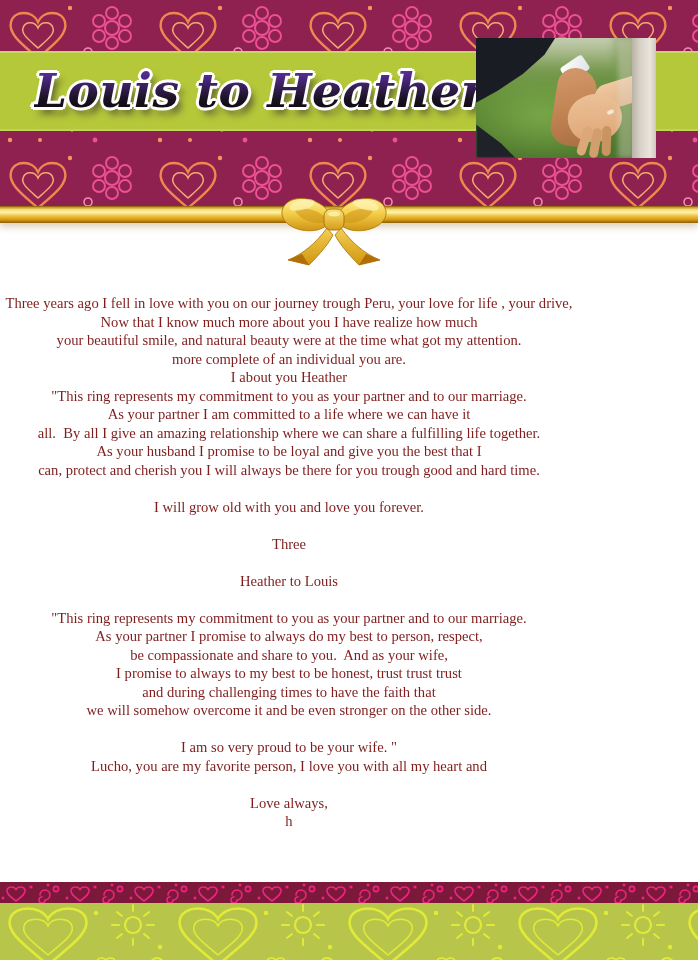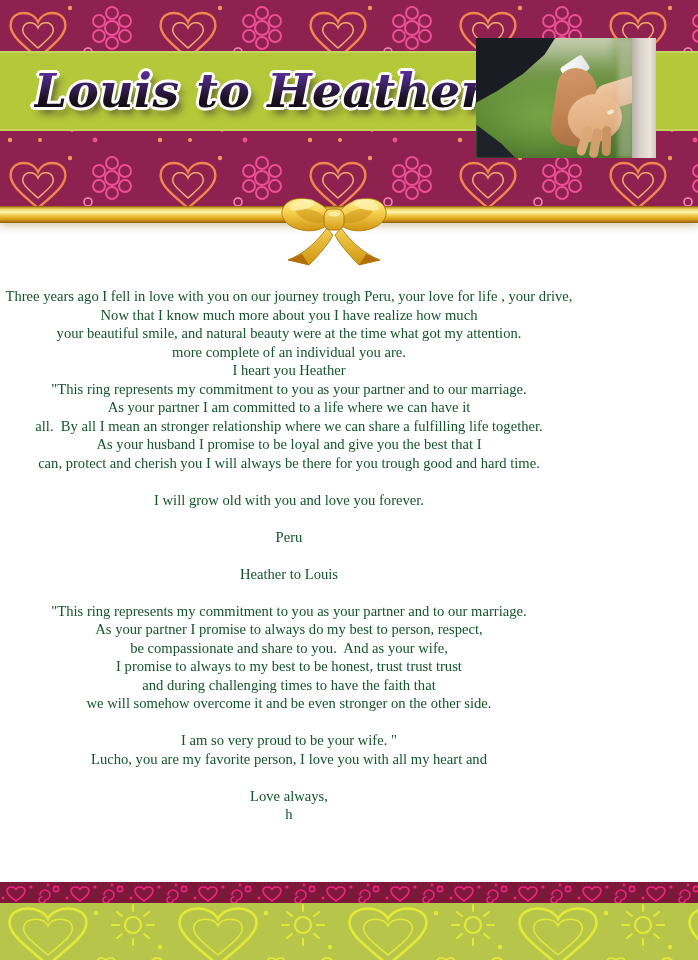--- a/index.html
+++ b/index.html
@@ -114,23 +114,23 @@
     position:absolute; top:206px; left:0; width:698px; height:17px;
     background:linear-gradient(180deg,
       #7e5200 0%, #c89a2a 8%, #f7e27a 22%, #fdf2a8 38%,
       #f0c43e 58%, #d49a18 80%, #8f5e04 100%);
     box-shadow:0 4px 7px rgba(130,90,0,0.28);
   }
   .bow { position:absolute; left:274px; top:190px; width:120px; height:78px; }
 
   
   .letter {
-    position:absolute; top:223px; left:0; width:578px; height:659px;
+    position:absolute; top:230px; left:0; width:578px; height:659px;
     padding-top:64px; box-sizing:border-box;
-    color:#14532d; text-align:center;
+    color:#7f1d1d; text-align:center;
   }
   .letter-line {
     font-size:14.6px; line-height:18.5px; min-height:18.5px;
     white-space:pre; text-align:center;
   }
 
   
   .footer-maroon { position:absolute; top:882px; left:0; width:698px; height:21px; background:#7c1839; overflow:hidden; }
   .footer-green  { position:absolute; top:903px; left:0; width:698px; height:57px; background:#b7c54a; overflow:hidden; }
   .footer-maroon svg, .footer-green svg { position:absolute; top:0; left:0; }
@@ -237,30 +237,30 @@
     <ellipse cx="92" cy="15" rx="13" ry="5" fill="#fff6bd" opacity="0.6" transform="rotate(14 92 15)"></ellipse>
     <rect x="50" y="19" width="20" height="21" rx="7" fill="url(#gKnot)" stroke="#a5720a" stroke-width="0.9"></rect>
     <ellipse cx="60" cy="24" rx="6" ry="2.5" fill="#fff6bd" opacity="0.7"></ellipse>
   </svg>
 
   <div class="letter">
       <div class="letter-line">Three years ago I fell in love with you on our journey trough Peru, your love for life , your drive,</div>
       <div class="letter-line">Now that I know much more about you I have realize how much</div>
       <div class="letter-line">your beautiful smile, and natural beauty were at the time what got my attention.</div>
       <div class="letter-line">more complete of an individual you are.</div>
-      <div class="letter-line">I heart you Heather</div>
+      <div class="letter-line">I about you Heather</div>
       <div class="letter-line">"This ring represents my commitment to you as your partner and to our marriage.</div>
       <div class="letter-line">As your partner I am committed to a life where we can have it</div>
-      <div class="letter-line">all.  By all I mean an stronger relationship where we can share a fulfilling life together.</div>
+      <div class="letter-line">all.  By all I give an amazing relationship where we can share a fulfilling life together.</div>
       <div class="letter-line">As your husband I promise to be loyal and give you the best that I</div>
       <div class="letter-line">can, protect and cherish you I will always be there for you trough good and hard time.</div>
       <div class="letter-line"></div>
       <div class="letter-line">I will grow old with you and love you forever.</div>
       <div class="letter-line"></div>
-      <div class="letter-line">Peru</div>
+      <div class="letter-line">Three</div>
       <div class="letter-line"></div>
       <div class="letter-line">Heather to Louis</div>
       <div class="letter-line"></div>
       <div class="letter-line">"This ring represents my commitment to you as your partner and to our marriage.</div>
       <div class="letter-line">As your partner I promise to always do my best to person, respect,</div>
       <div class="letter-line">be compassionate and share to you.  And as your wife,</div>
       <div class="letter-line">I promise to always to my best to be honest, trust trust trust</div>
       <div class="letter-line">and during challenging times to have the faith that</div>
       <div class="letter-line">we will somehow overcome it and be even stronger on the other side.</div>
       <div class="letter-line"></div>

